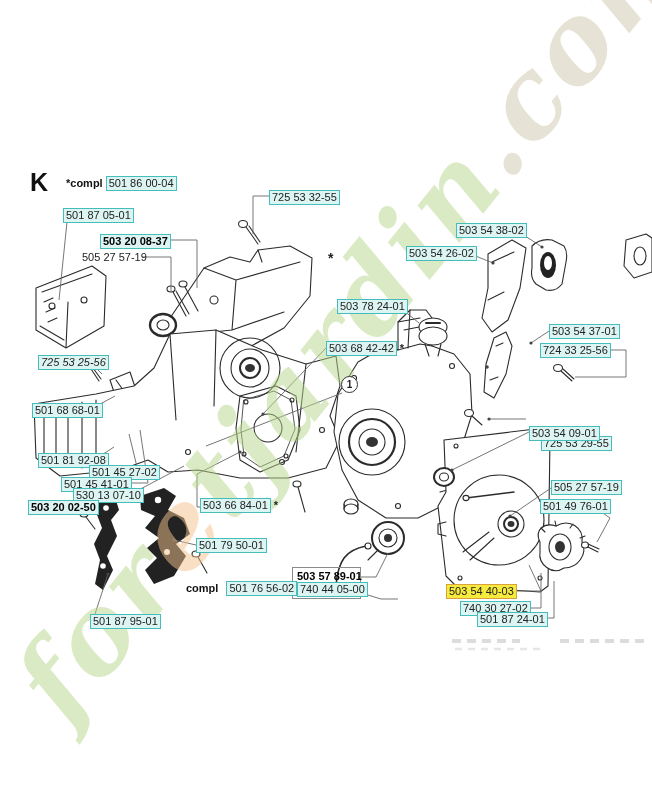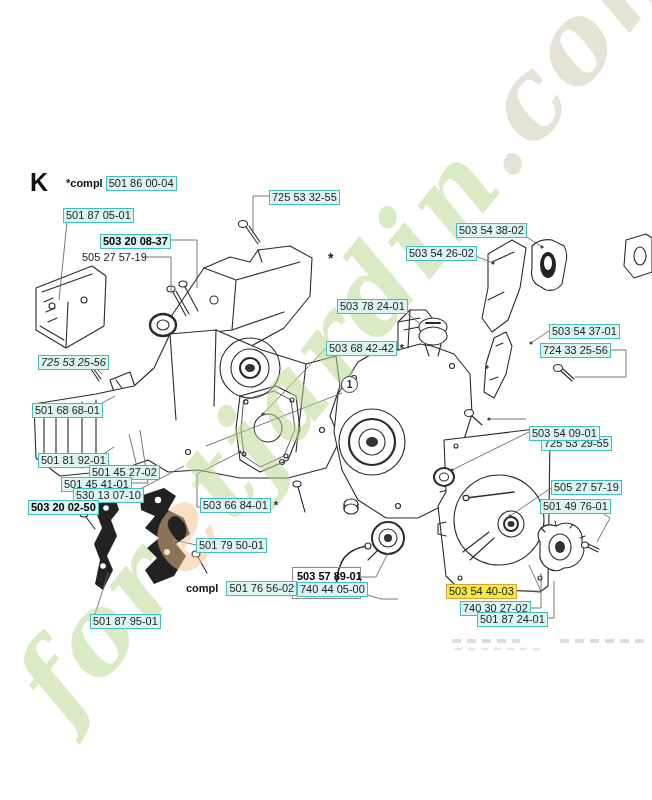--- a/index.html
+++ b/index.html
@@ -286,21 +286,21 @@
       <div class="label cyan" style="left: 32px; top: 403px;">
         <span class="num">501 68 68-01</span>
       </div>
       <div class="label cyan" style="left: 526px; top: 436px; margin-left: 15px;">
         <span class="num">725 53 29-55</span>
       </div>
       <div class="label cyan" style="left: 529px; top: 426px;">
         <span class="num">503 54 09-01</span>
       </div>
       <div class="label cyan" style="left: 38px; top: 453px;">
-        <span class="num">501 81 92-01</span>
+        <span class="num">501 81 92-08</span>
       </div>
       <div class="label cyan" style="left: 69px; top: 465px; margin-left: 20px;">
         <span class="num">501 45 27-02</span>
       </div>
       <div class="label cyan" style="left: 61px; top: 477px; justify-content: flex-end;">
         <span class="num">501 45 41-01</span>
       </div>
       <div class="label cyan" style="left: 73px; top: 488px;">
         <span class="num">530 13 07-10</span>
       </div>

